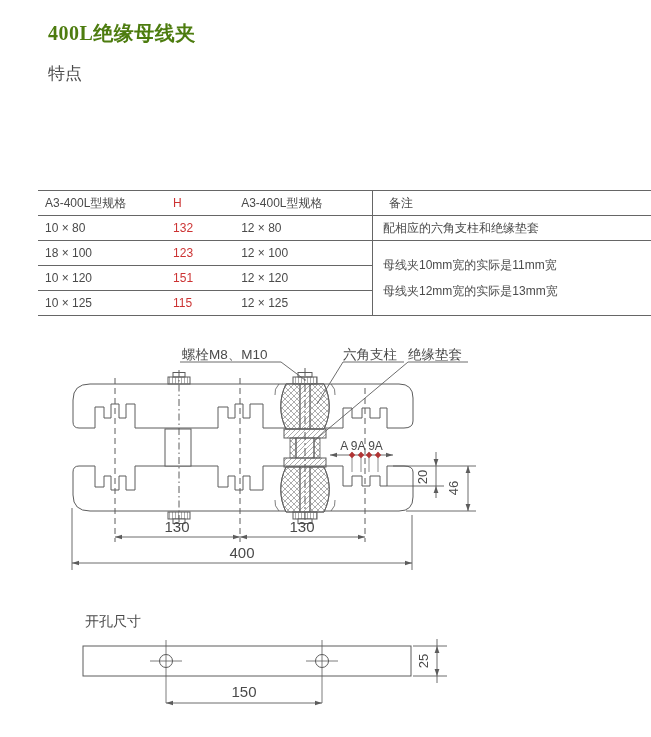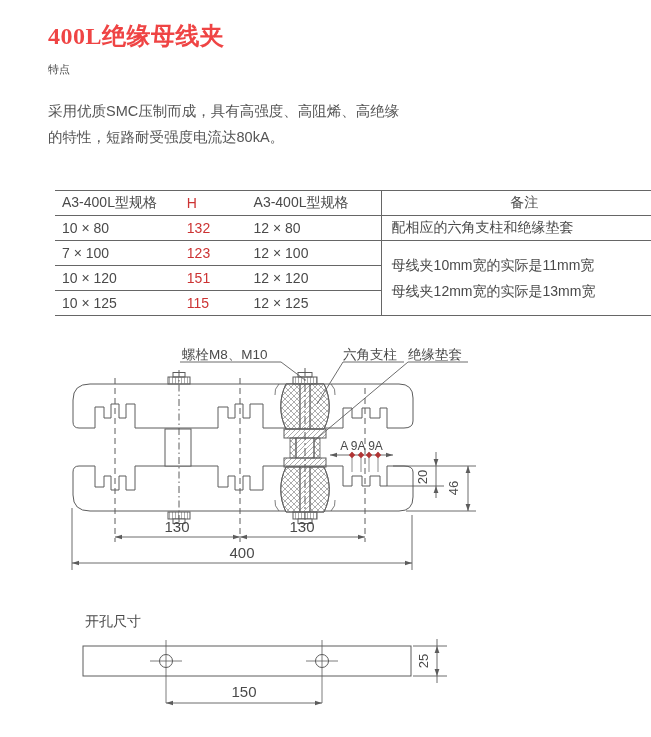--- a/index.html
+++ b/index.html
@@ -1,60 +1,60 @@
 <!DOCTYPE html>
 <html><head>
 <meta charset="utf-8">
 <style>
   html,body{margin:0;padding:0;background:#fff;}
   body{width:651px;height:737px;position:relative;overflow:hidden;
        font-family:"Liberation Sans","DejaVu Sans",sans-serif;color:#4a4a4a;}
   .abs{position:absolute;}
   .page-title{left:48px;top:20px;font-family:"Liberation Serif","DejaVu Serif",serif;
-      font-size:24px;font-weight:bold;color:#ef4444;letter-spacing:0.5px;margin:0;}
-  .section-heading{left:48px;top:62px;font-size:11px;color:#4a4a4a;margin:0;font-weight:normal;}
+      font-size:20px;font-weight:bold;color:#4d7c0f;letter-spacing:0.5px;margin:0;}
+  .section-heading{left:48px;top:62px;font-size:17px;color:#4a4a4a;margin:0;font-weight:normal;}
   .features{left:48px;top:98px;font-size:14.5px;line-height:26px;color:#555;margin:0;width:420px;}
-  table.spec{position:absolute;left:55px;top:190px;border-collapse:collapse;table-layout:fixed;
-      font-size:14px;color:#4a4a4a;}
+  table.spec{position:absolute;left:38px;top:190px;border-collapse:collapse;table-layout:fixed;
+      font-size:12px;color:#4a4a4a;}
   table.spec td,table.spec th{border-top:1px solid #666;border-bottom:1px solid #666;
       height:24px;padding:0;font-weight:normal;text-align:left;vertical-align:middle;}
   table.spec .c1{width:120px;padding-left:7px;}
   table.spec .c2{width:62px;padding-left:10px;}
   table.spec .c3{width:133px;padding-left:7px;}
   table.spec .c4{width:267px;border-left:1px solid #666;padding-left:10px;}
-  table.spec th.c4{text-align:center;padding-left:16px;font-family:Liberation Serif, serif;}
+  table.spec th.c4{text-align:left;padding-left:16px;font-family:Liberation Serif, serif;}
   table.spec .red{color:#cc3333;}
   table.spec td.merged{vertical-align:middle;}
   table.spec td.merged div{line-height:26px;}
   svg text{font-family:"Liberation Sans","DejaVu Sans",sans-serif;fill:#4a4a4a;}
 </style>
 </head>
 <body>
 
 <h1 class="abs page-title">400L绝缘母线夹</h1>
 <h2 class="abs section-heading">特点</h2>
-<p class="abs features"><span>采用优质SMC压制而成，具有高强度、高阻烯、高绝缘</span><br>
-<span>的特性，短路耐受强度电流达80kA。</span></p>
+<p class="abs features"><br>
+</p>
 
 <table class="spec">
   <tbody>
       <tr>
     <th class="c1">A3-400L型规格</th>
     <th class="c2 red">H</th>
     <th class="c3">A3-400L型规格</th>
     <th class="c4">备注</th>
   </tr>
   <tr>
     <td class="c1">10 × 80</td>
     <td class="c2 red">132</td>
     <td class="c3">12 × 80</td>
     <td class="c4">配相应的六角支柱和绝缘垫套</td>
   </tr>
   <tr>
-    <td class="c1">7 × 100</td>
+    <td class="c1">18 × 100</td>
     <td class="c2 red">123</td>
     <td class="c3">12 × 100</td>
     <td class="c4 merged" rowspan="3">
       <div>母线夹10mm宽的实际是11mm宽</div>
       <div>母线夹12mm宽的实际是13mm宽</div>
     </td>
   </tr>
   <tr>
     <td class="c1">10 × 120</td>
     <td class="c2 red">151</td>

